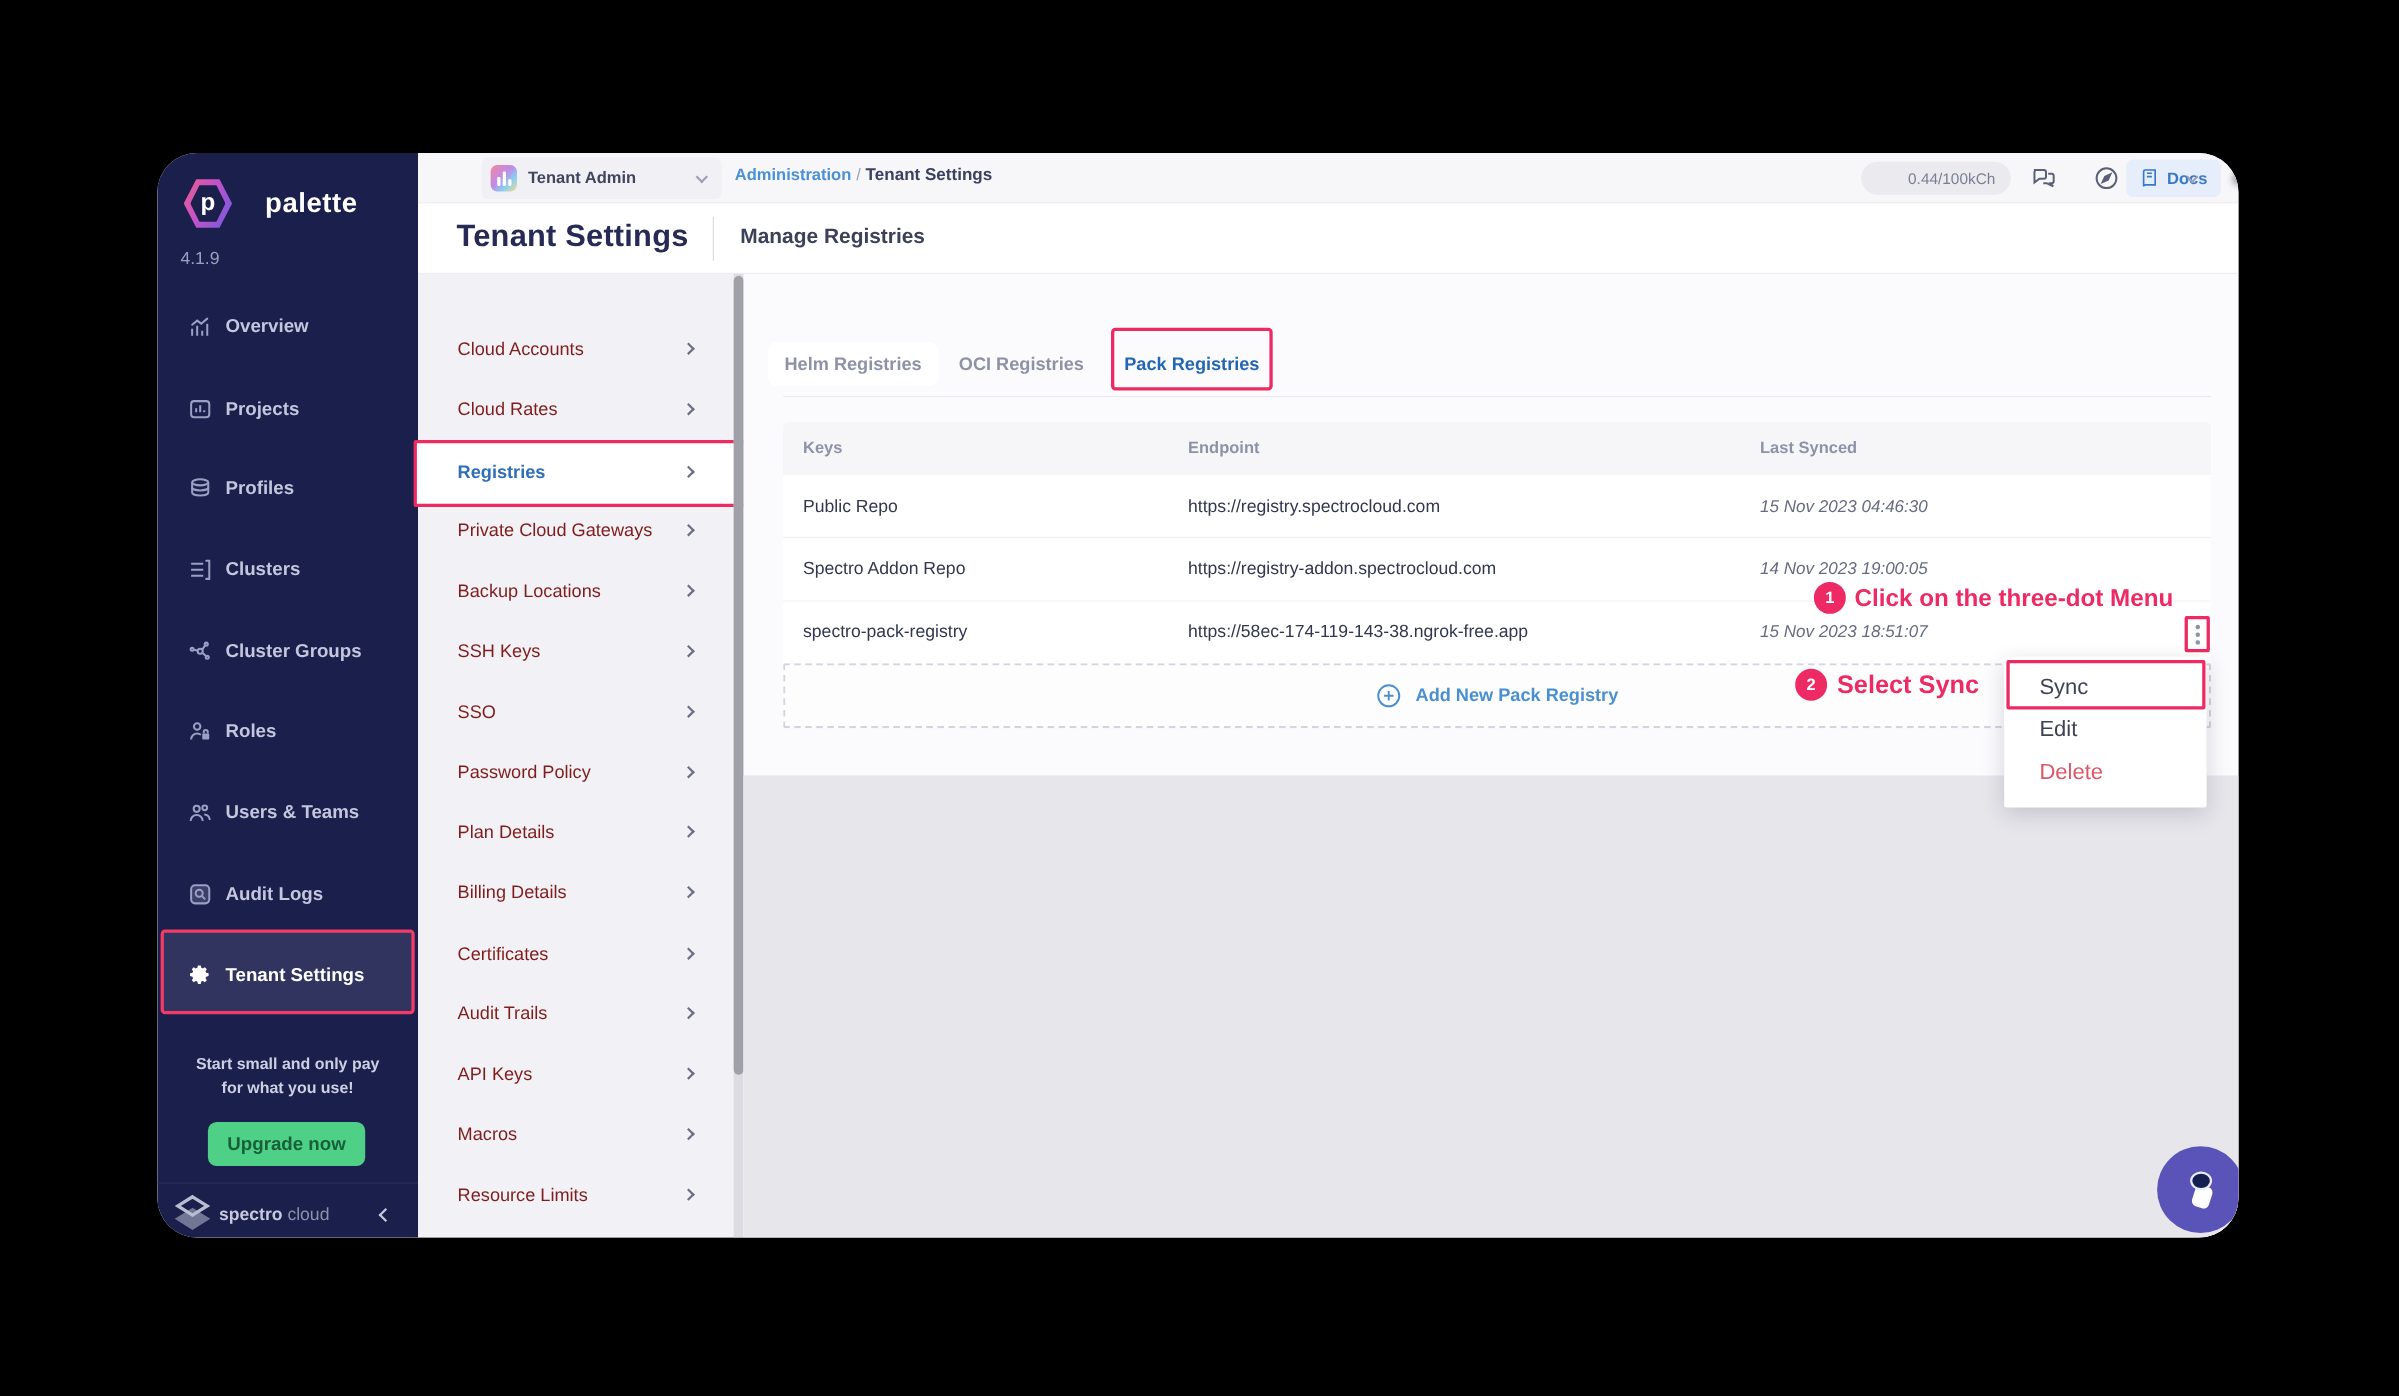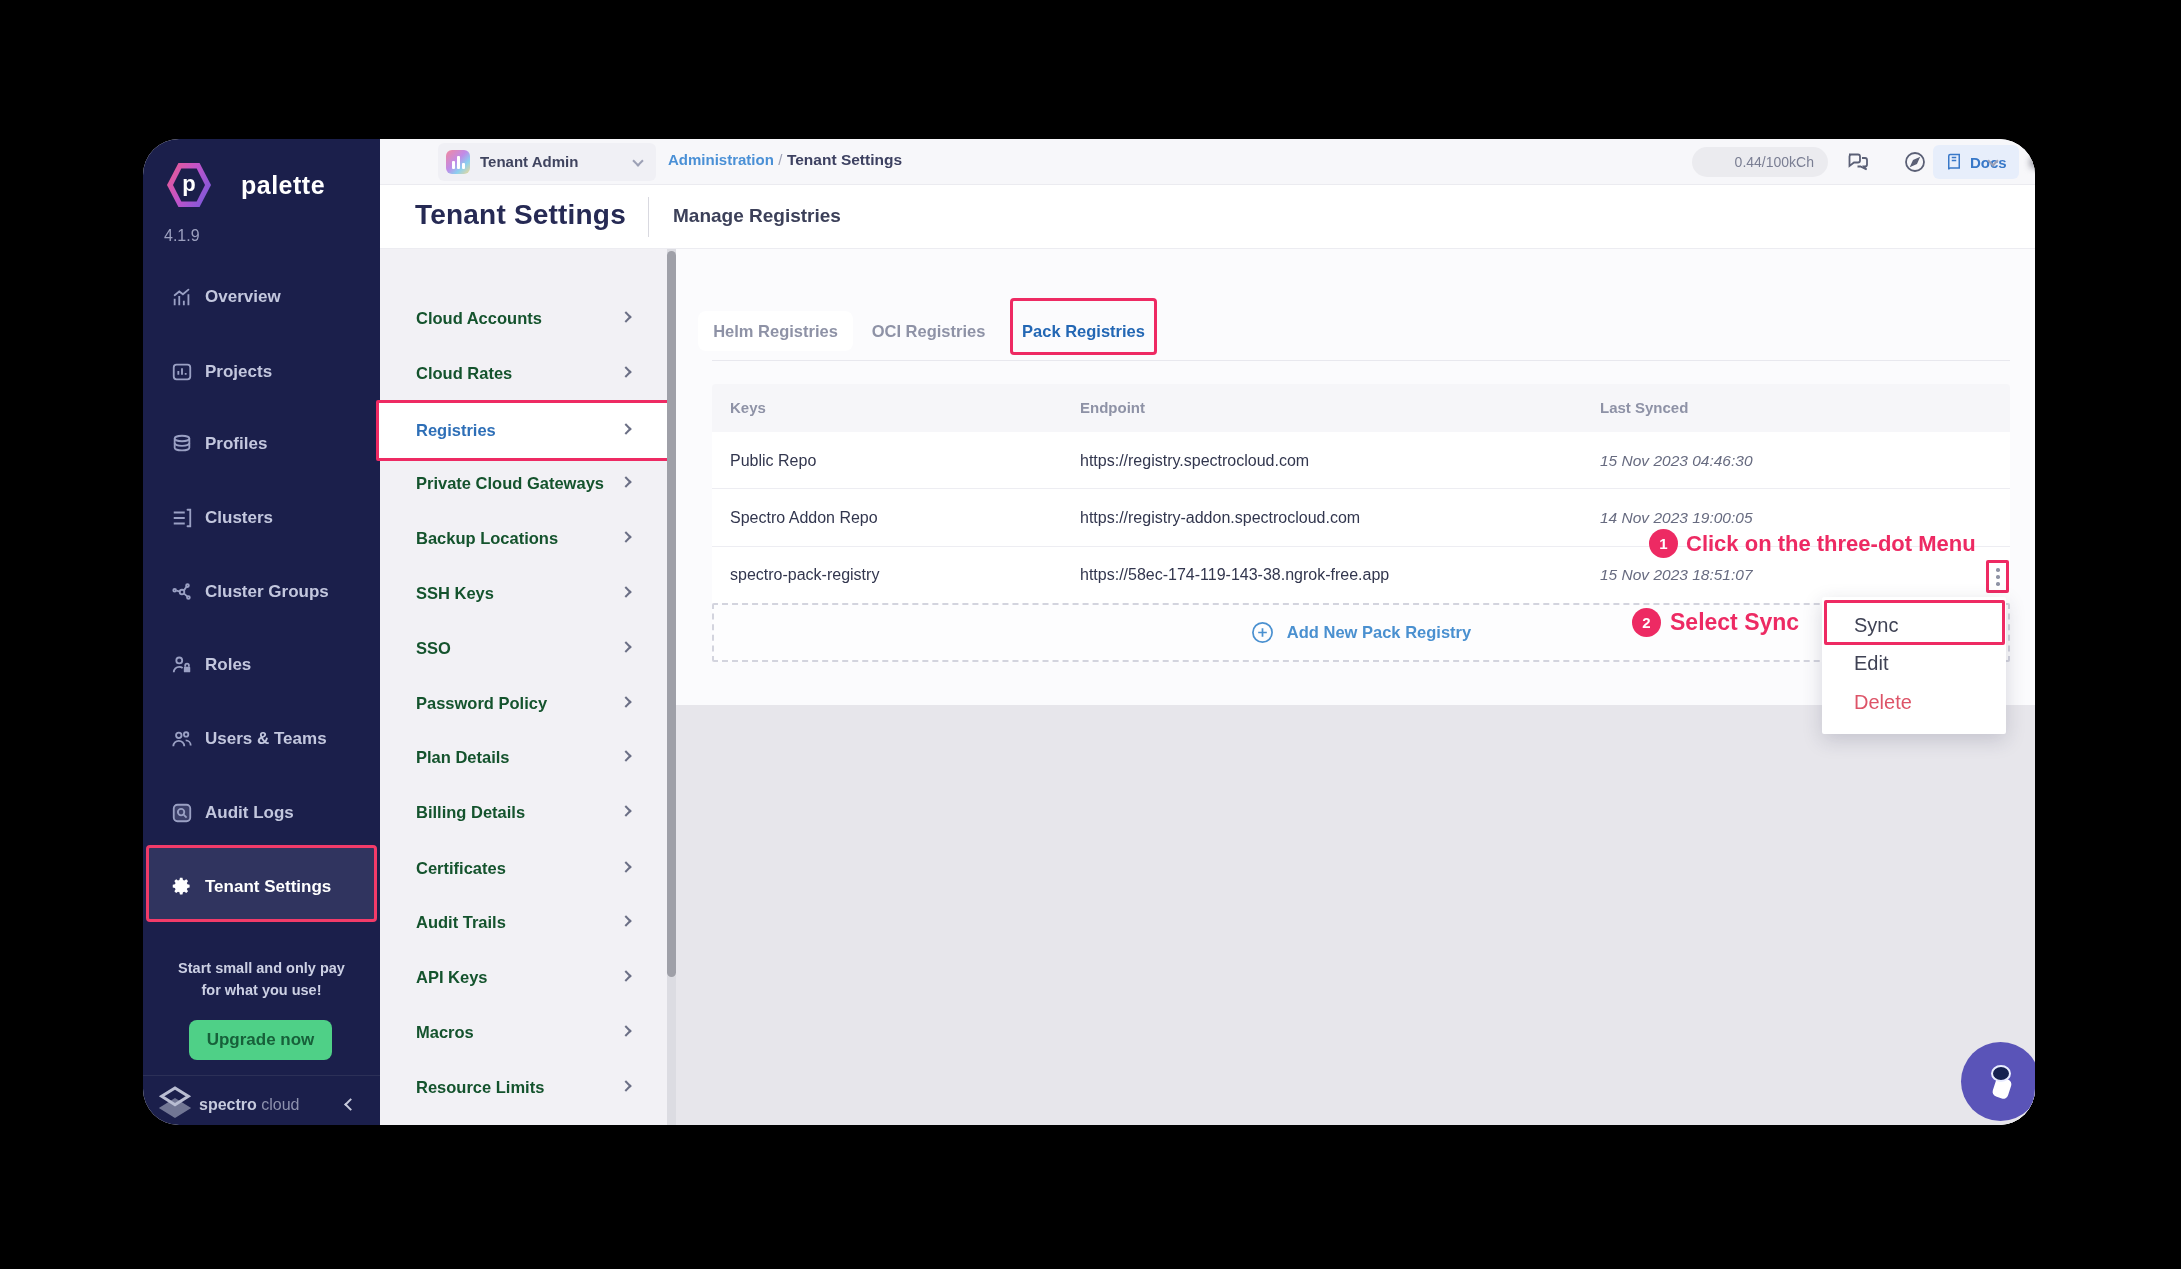--- a/index.html
+++ b/index.html
@@ -56,21 +56,21 @@
 
   
   .titlebar { left:237px; top:46px; width:1655px; height:64px; background:#fff; border-bottom:1px solid #ececf1; }
   .page-title { left:35px; top:14px; font-size:28px; font-weight:800; color:#262a54; letter-spacing:.2px; }
   .title-div { left:268px; top:12px; width:1px; height:40px; background:#d9d9e0; }
   .page-subtitle { left:293px; top:20px; font-size:19px; font-weight:600; color:#3c4059; }
 
   
   .smenu { left:237px; top:110px; width:296px; height:876px; background:#f2f1f5; }
   .smenu-item { left:0; width:296px; height:40px; cursor:pointer; }
-  .smenu-item .s-label { position:absolute; left:36px; top:50%; transform:translateY(-50%); font-size:16.5px; font-weight:700; color:#14532d; }
+  .smenu-item .s-label { position:absolute; left:36px; top:50%; transform:translateY(-50%); font-size:16.5px; font-weight:400; color:#7f1d1d; }
   .smenu-item .chev-r { position:absolute; right:46px; top:50%; margin-top:-5px; width:8px; height:8px;
     border-right:2px solid #6b6f85; border-bottom:2px solid #6b6f85; transform:rotate(-45deg); }
   .smenu-item.sel .s-label { color:#2e6fb7; font-weight:700;text-align:right; }
   .sel-box { left:-4px; top:151px; width:303px; height:61px; background:#fff; border:3px solid #ee2a63; border-radius:2px; }
   .sbar-track { left:287px; top:0; width:9px; height:876px; background:#dcdce2; }
   .sbar-thumb { left:287px; top:2px; width:9px; height:726px; background:#9fa0a8; border-radius:5px; }
 
   
   .content { left:533px; top:110px; width:1359px; height:876px; background:#fbfbfd; }
   .content-gray { left:0; top:456px; width:1359px; height:420px; background:#e7e6eb; }

